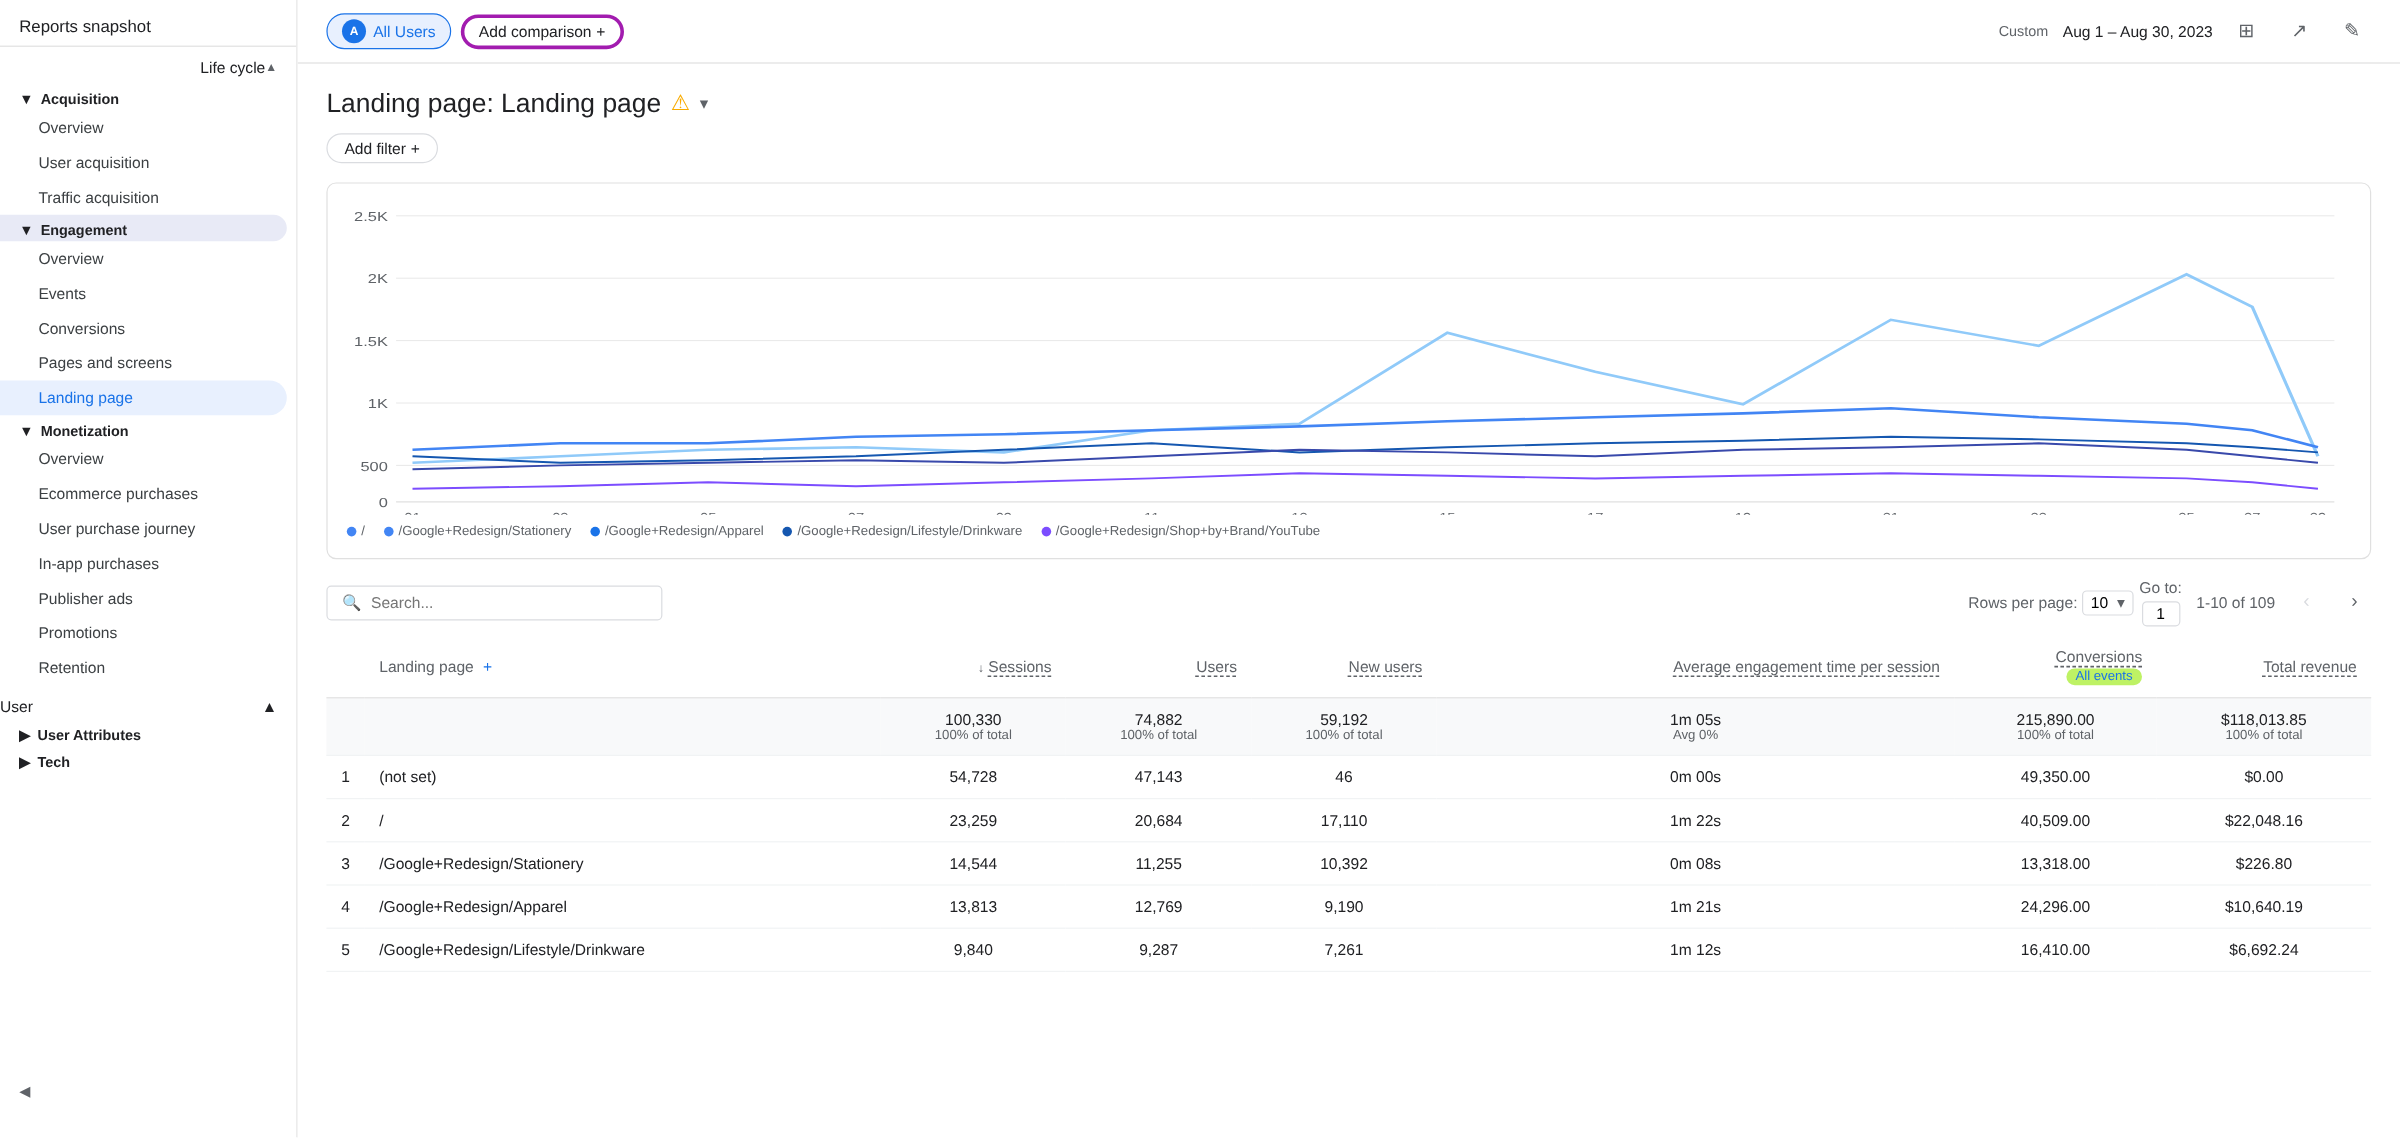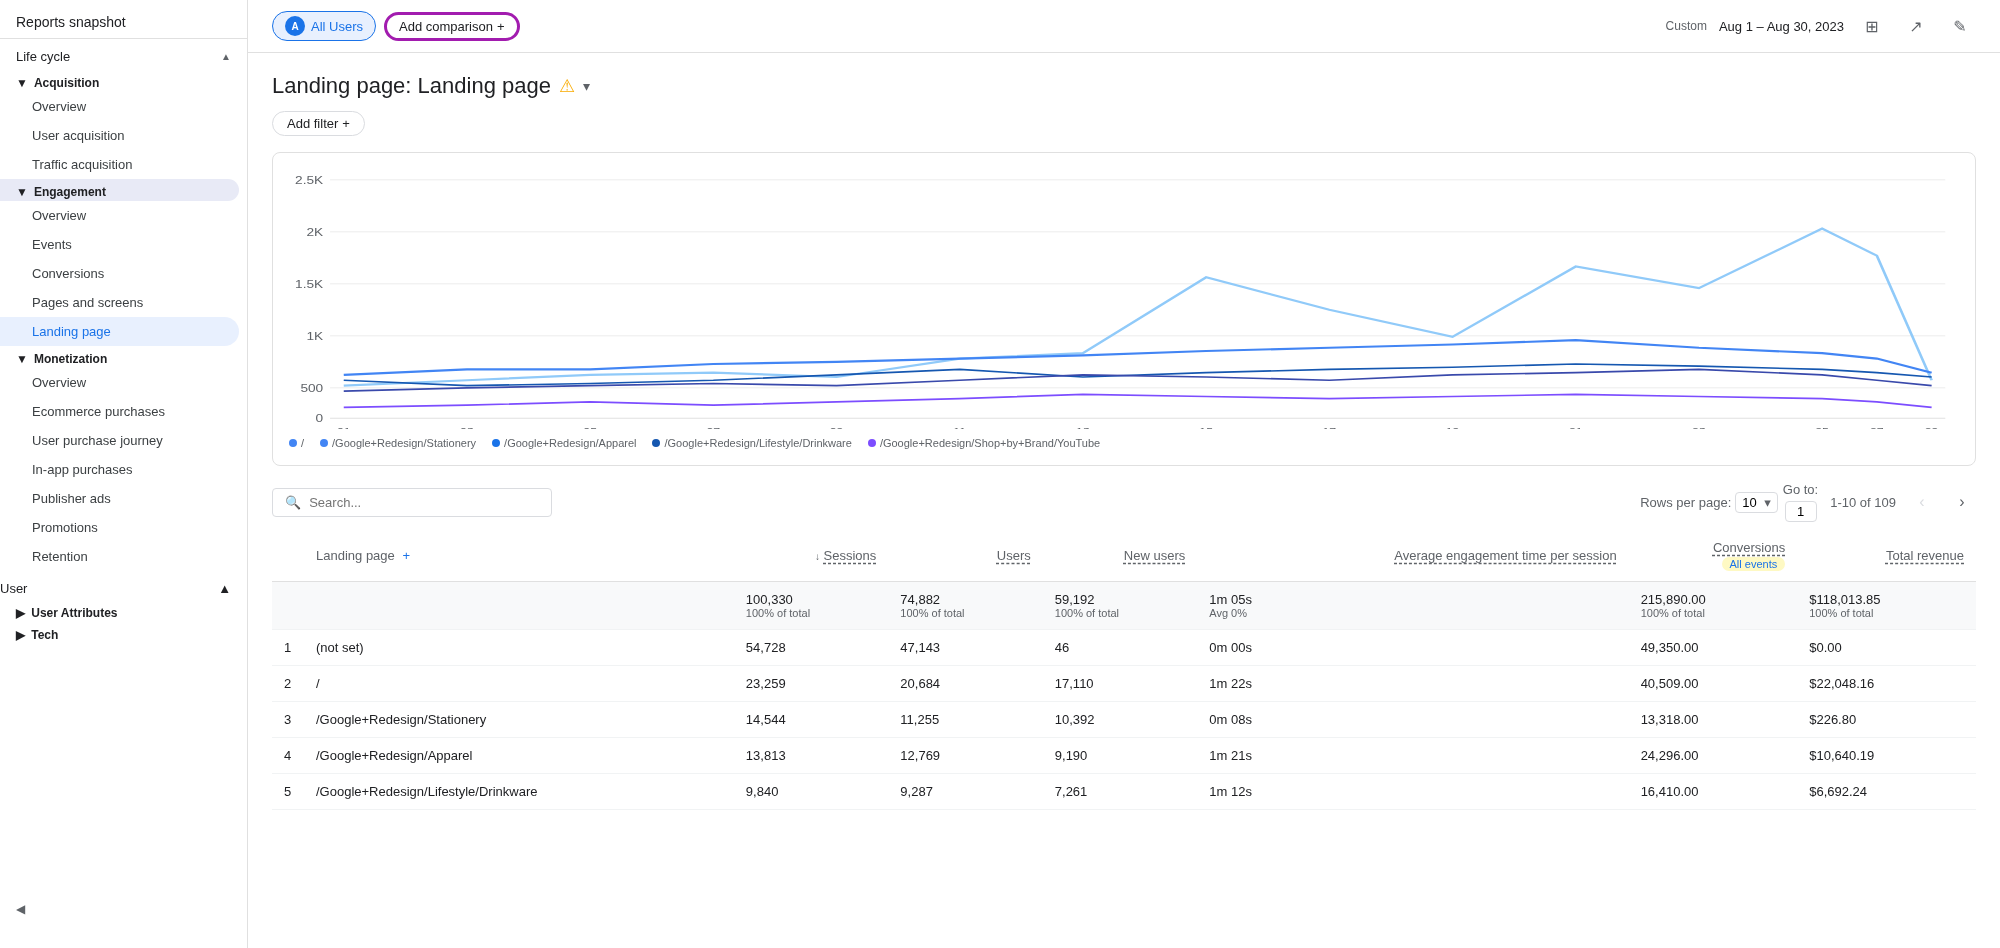--- a/index.html
+++ b/index.html
@@ -25,26 +25,27 @@
     }
     .sidebar-realtime {
       padding: 10px 16px;
       font-size: 13px;
       color: #202124;
       border-bottom: 1px solid #e0e0e0;
     }
     .sidebar-section-header {
       display: flex;
       align-items: center;
-      justify-content: space-between;
+      justify-content: flex-end;
       padding: 10px 16px 6px 16px;
       font-size: 13px;
       font-weight: 500;
       color: #202124;
       cursor: pointer;
+      margin-left: 28px;
     }
     .sidebar-section-header .chevron { font-size: 10px; color: #5f6368; }
     .sidebar-group-label {
       padding: 6px 16px 2px 16px;
       font-size: 12px;
       font-weight: 600;
       color: #202124;
       display: flex;
       align-items: center;
       gap: 6px;
@@ -294,34 +295,34 @@
       color: #5f6368;
       border-bottom: 1px solid #e0e0e0;
       white-space: nowrap;
     }
     .data-table th.numeric { text-align: right; }
     .data-table td {
       padding: 10px 12px;
       border-bottom: 1px solid #f1f3f4;
       color: #202124;
     }
-    .data-table td.numeric { text-align: left; }
+    .data-table td.numeric { text-align: center; }
     .total-row td {
       background: #f8f9fa;
       font-weight: 400;
       color: #202124;
     }
     .total-sub { font-size: 11px; color: #5f6368; }
     .col-header-link { text-decoration: underline; text-decoration-style: dashed; text-underline-offset: 3px; }
     .sort-icon { font-size: 10px; color: #5f6368; }
     .col-plus { color: #1a73e8; cursor: pointer; margin-left: 4px; }
     .conversions-header { display: flex; flex-direction: column; align-items: flex-end; gap: 2px; }
     .all-events-badge {
       font-size: 11px;
-      background: #fef9c3;
+      background: #bef264;
       color: #1a73e8;
       border-radius: 10px;
       padding: 1px 8px;
       cursor: pointer;
     }
     .row-num { color: #5f6368; text-align: right; width: 30px; }
   </style>
 </head>
 <body>
 

